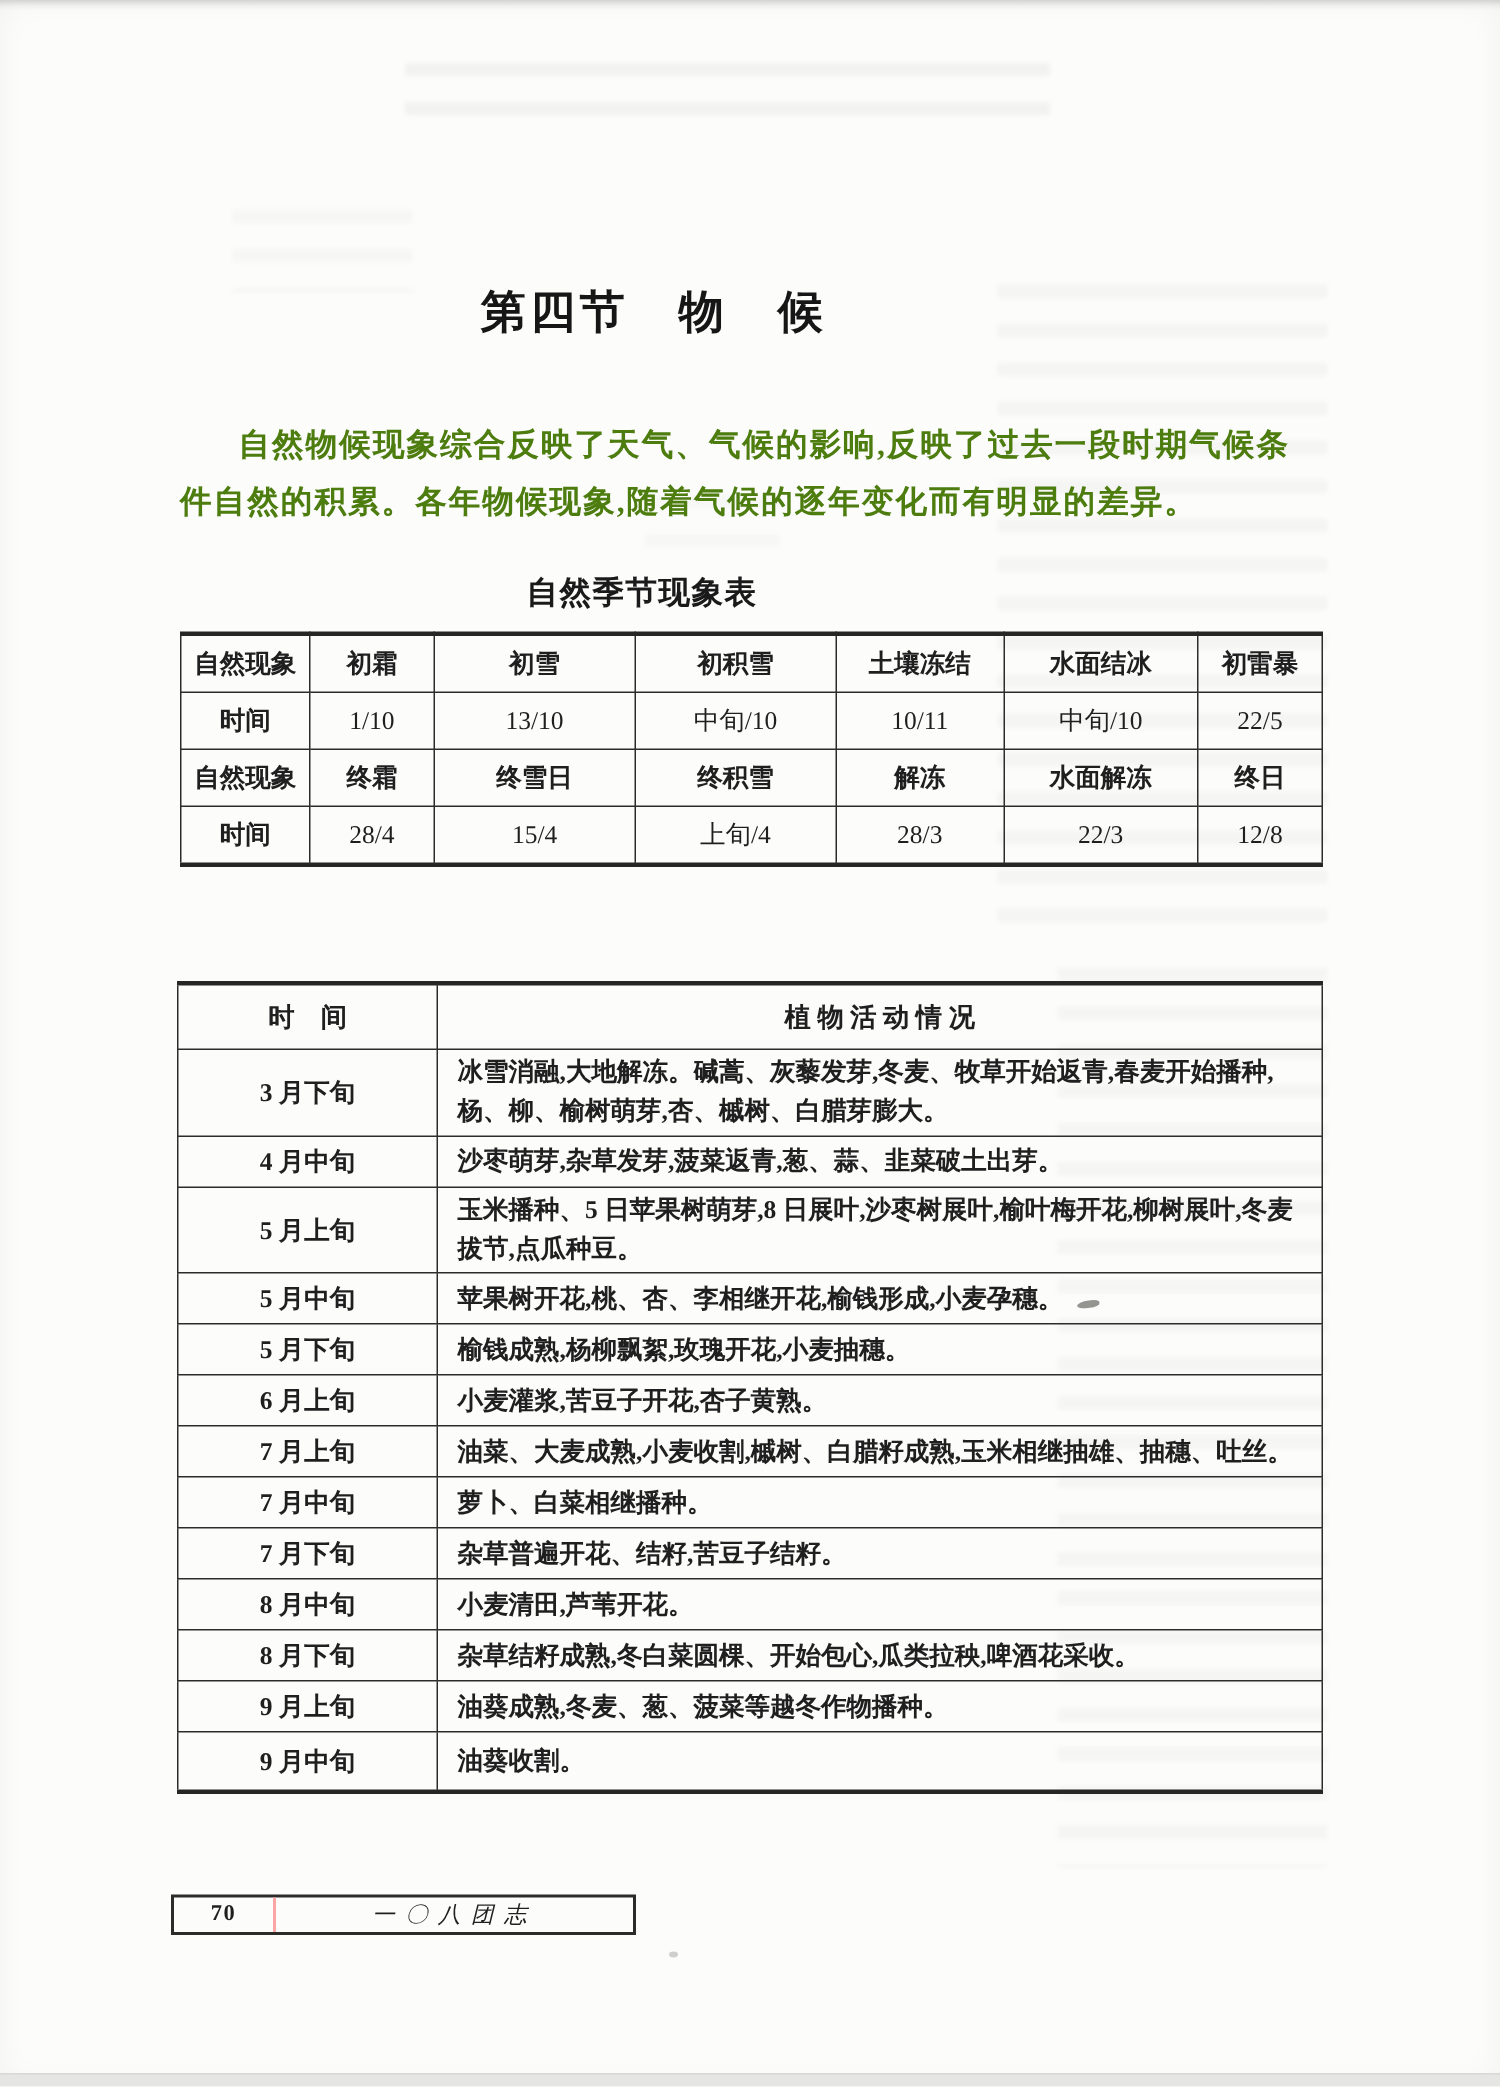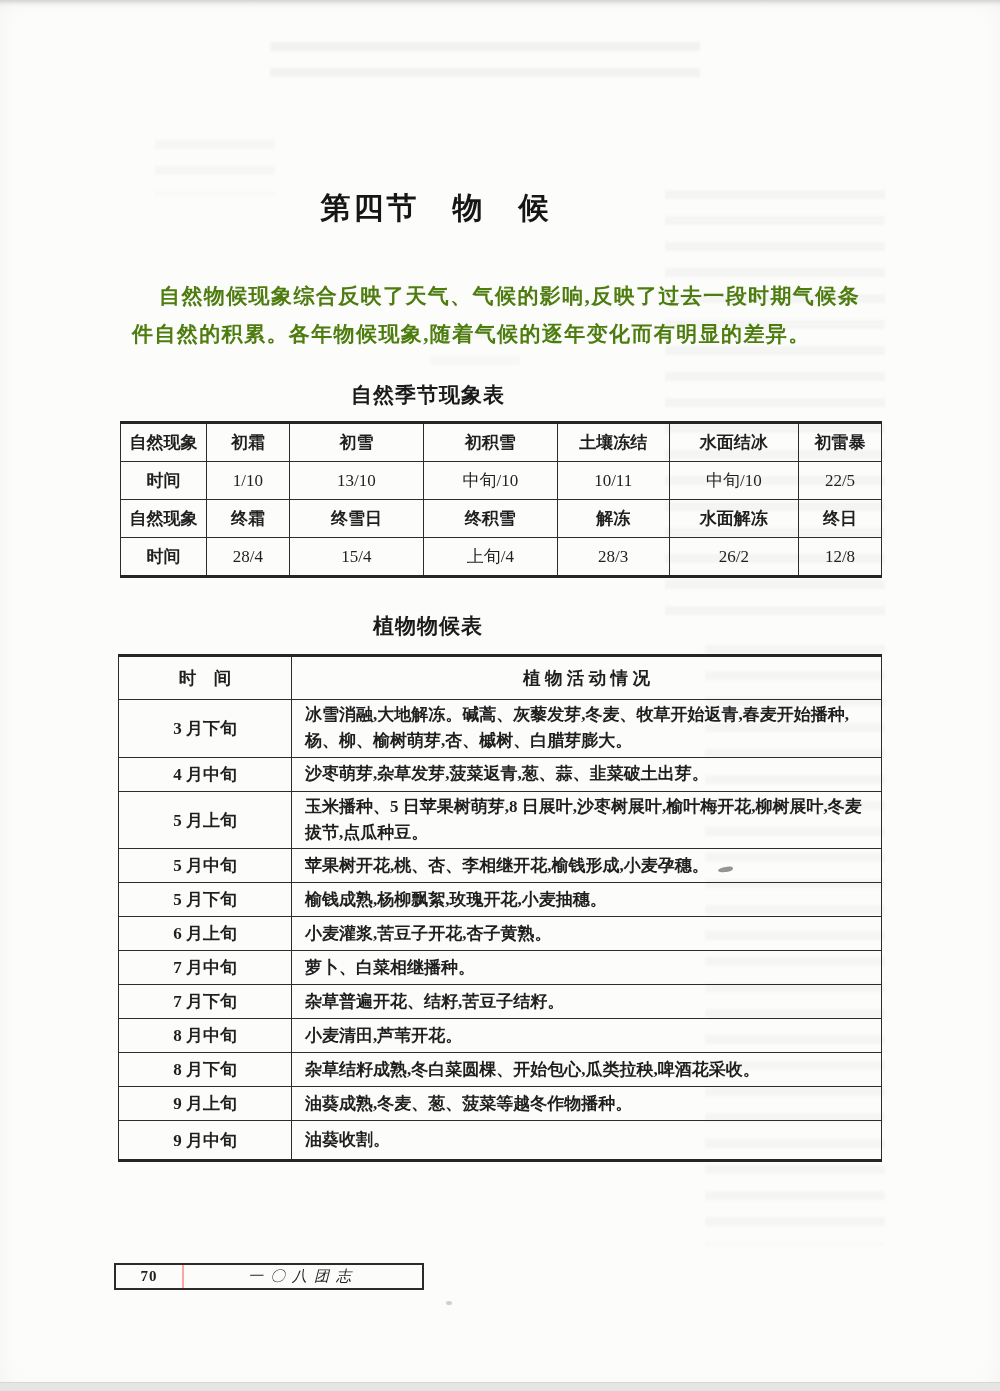--- a/index.html
+++ b/index.html
@@ -60,21 +60,21 @@
   }
   .t1-title{top:381px;}
   .t2-title{top:612px;}
   
   .intro-line{
     position:absolute;margin:0;
     font-size:21px;font-weight:600;letter-spacing:1.4px;color:#4d7c0f;
     white-space:nowrap;
   }
   .il1{left:159px;top:282px;}
-  .il2{left:120px;top:320px;margin-left:12px;}
+  .il2{left:120px;top:320px;}
   
   table{border-collapse:collapse;table-layout:fixed;}
   .t1{
     position:absolute;left:120px;top:421px;width:762px;
     border-top:3px solid #262624;border-bottom:3px solid #262624;
   }
   .t1 td{
     border:1.6px solid #2c2c2a;
     text-align:center;vertical-align:middle;
     font-size:17px;padding:0 2px;height:37px;margin-left:20px;
@@ -172,27 +172,26 @@
         <td>解冻</td>
         <td>水面解冻</td>
         <td>终日</td>
       </tr>
       <tr class="vals">
         <td>时间</td>
         <td>28/4</td>
         <td>15/4</td>
         <td>上旬/4</td>
         <td>28/3</td>
-        <td>26/2</td>
+        <td>22/3</td>
         <td>12/8</td>
       </tr>
     </tbody>
   </table>
 
-  <h2 class="table-title t2-title">植物物候表</h2>
 
   <table class="t2">
     <tbody>
       <tr class="head">
         <td class="time">时　间</td>
         <td>植 物 活 动 情 况</td>
       </tr>
       <tr class="r2">
         <td class="time">3 月下旬</td>
         <td class="desc">冰雪消融,大地解冻。碱蒿、灰藜发芽,冬麦、牧草开始返青,春麦开始播种,杨、柳、榆树萌芽,杏、槭树、白腊芽膨大。</td>
@@ -211,20 +210,24 @@
       </tr>
       <tr class="r1">
         <td class="time">5 月下旬</td>
         <td class="desc">榆钱成熟,杨柳飘絮,玫瑰开花,小麦抽穗。</td>
       </tr>
       <tr class="r1">
         <td class="time">6 月上旬</td>
         <td class="desc">小麦灌浆,苦豆子开花,杏子黄熟。</td>
       </tr>
       <tr class="r1">
+        <td class="time">7 月上旬</td>
+        <td class="desc">油菜、大麦成熟,小麦收割,槭树、白腊籽成熟,玉米相继抽雄、抽穗、吐丝。</td>
+      </tr>
+      <tr class="r1">
         <td class="time">7 月中旬</td>
         <td class="desc">萝卜、白菜相继播种。</td>
       </tr>
       <tr class="r1">
         <td class="time">7 月下旬</td>
         <td class="desc">杂草普遍开花、结籽,苦豆子结籽。</td>
       </tr>
       <tr class="r1">
         <td class="time">8 月中旬</td>
         <td class="desc">小麦清田,芦苇开花。</td>

